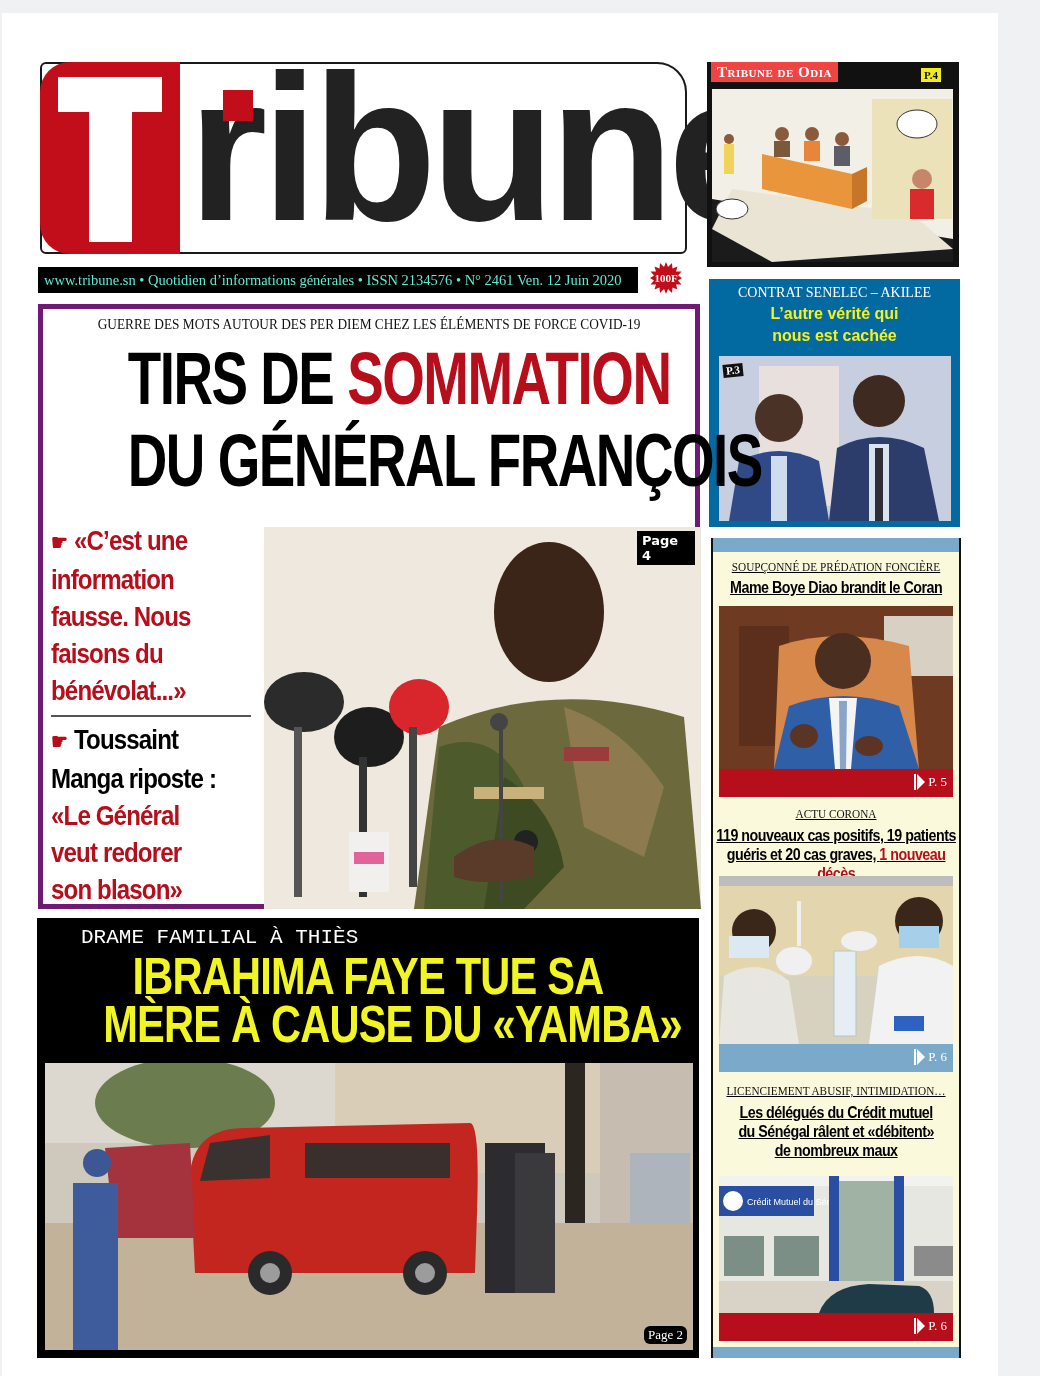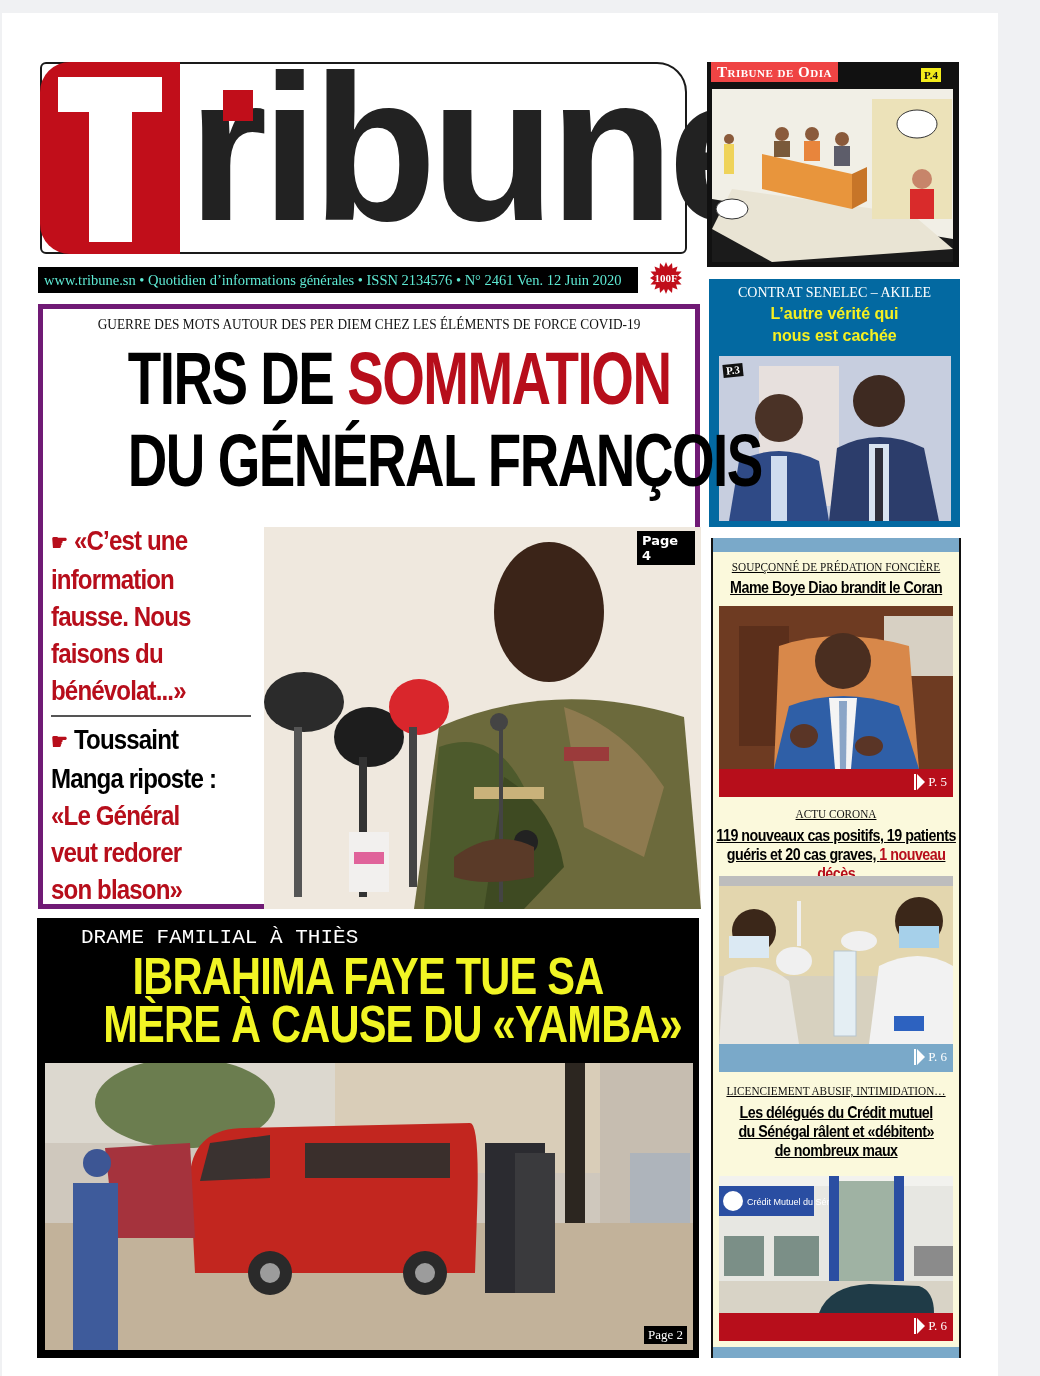--- a/index.html
+++ b/index.html
@@ -80,21 +80,21 @@
   
   .thies { position: absolute; left: 37px; top: 918px; width: 662px; height: 440px; background: #000; }
   .thies-kicker { position: absolute; left: 0; top: 8px; width: 100%; text-align: left; color: #fff;
     font-family: Liberation Mono, monospace; font-size: 21px; line-height: 24px; margin-left: 44px; }
   .thies-h { position: absolute; left: 0; top: 34px; width: 100%; text-align: center; color: #f1f524;
     font-family: "Liberation Sans", sans-serif; font-weight: 700; font-size: 52px; line-height: 48px; white-space: nowrap;
     letter-spacing: -1px; transform: scaleX(0.80); transform-origin: center top; }
   .thies-photo { position: absolute; left: 8px; top: 145px; width: 648px; height: 287px; overflow: hidden;
     background: linear-gradient(180deg,#c9c6bf 0%,#b8aea1 35%,#b5a48e 60%,#c8b9a4 100%); }
   .page2 { position: absolute; right: 6px; bottom: 6px; background: #000; color: #fff;
-    font-family: "Liberation Serif", serif; font-size: 13px; padding: 1px 4px; }
+    font-family: "Liberation Serif", serif; font-size: 13px; padding: 1px 4px; border-radius: 6px; }
 
   
   .rcol { position: absolute; left: 711px; top: 538px; width: 250px; height: 820px; background: #fbf9dc;
     border-left: 2px solid #111; border-right: 2px solid #111; }
   .rcol-topbar { position: absolute; left: 0; top: 0; width: 100%; height: 14px; background: #7aa9c9; }
   .rcol-botbar { position: absolute; left: 0; bottom: 0; width: 100%; height: 11px; background: #7aa9c9; }
 
   .rstory { position: absolute; left: 0; width: 100%; text-decoration: underline; }
   .rkicker { text-align: center; font-family: "Liberation Serif", serif; font-size: 12.5px; color: #111;
     white-space: nowrap; transform: scaleX(0.9); transform-origin: center top; }

